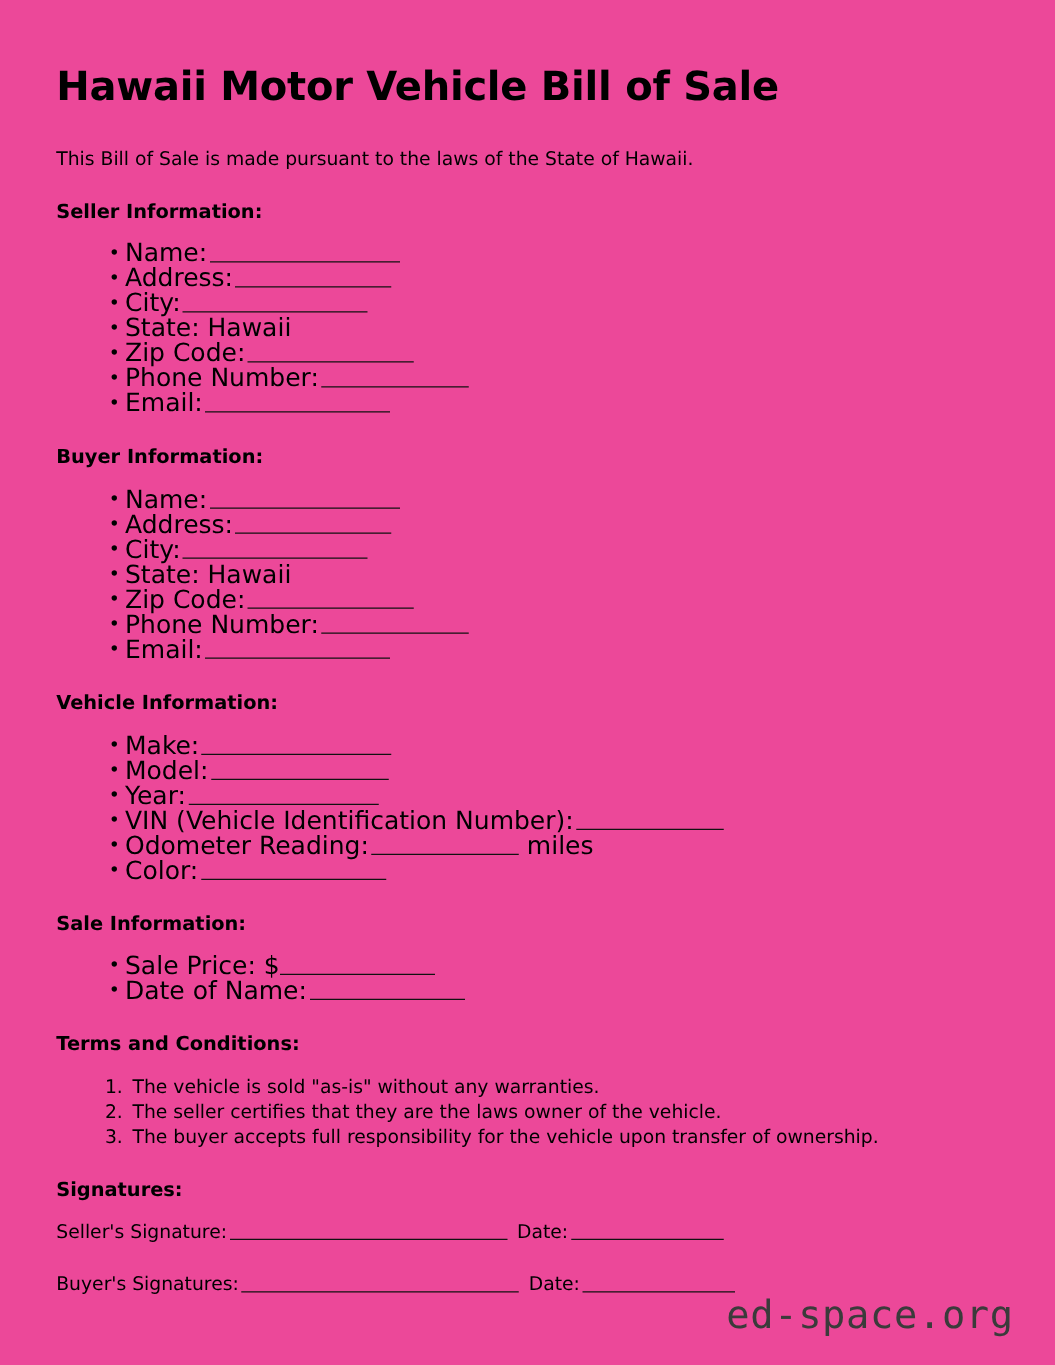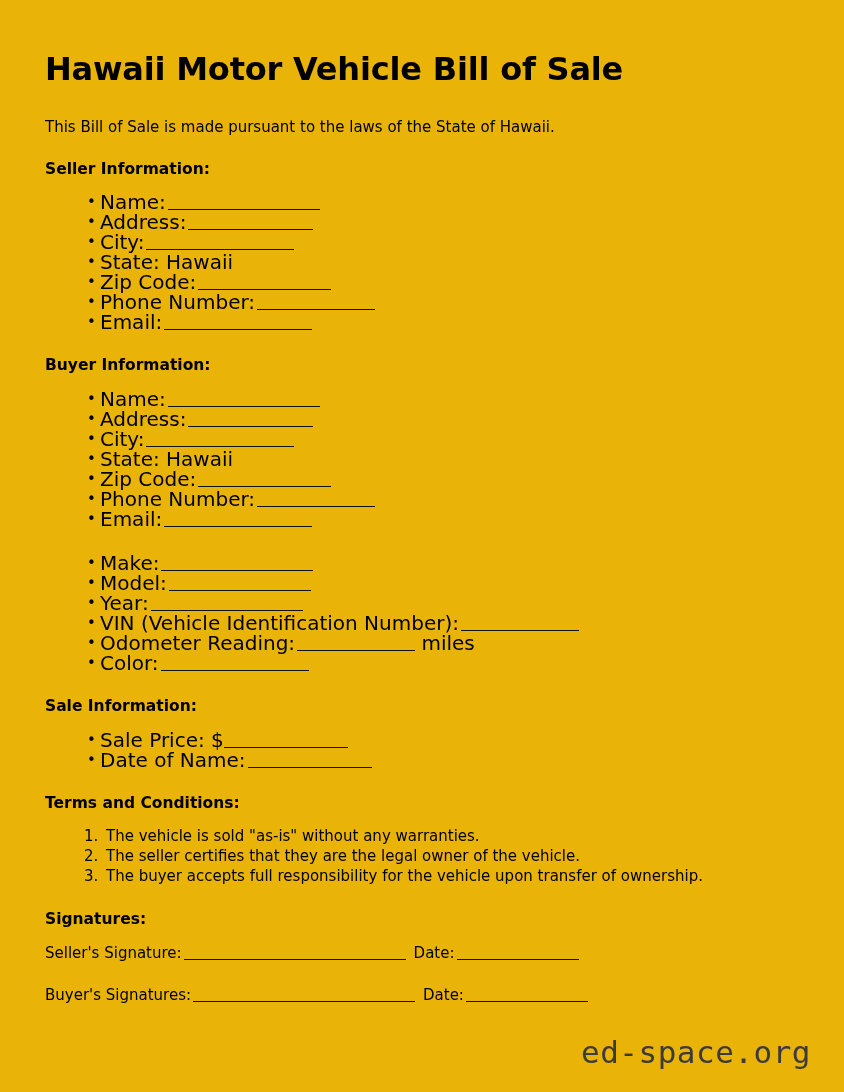--- a/index.html
+++ b/index.html
@@ -13,21 +13,21 @@
     position: relative;
     font-family: "DejaVu Sans", "Liberation Sans", sans-serif;
     color: #000000;
     overflow: hidden;
   }
   .page {
     position: absolute;
     left: 0; top: 0;
     width: 844px;
     height: 1092px;
-    background: #eab308;
+    background: #ec4899;
     box-sizing: border-box;
     padding: 52px 45px 0 45px;
   }
   h1.doc-title {
     font-size: 32px;
     font-weight: bold;
     letter-spacing: -0.2px;
     margin: 0 0 30px 0;
     line-height: 1.12;
   }
@@ -124,39 +124,40 @@
   <ul class="field-list">
       <li><span>Name:</span><span class="blank" style="width: 152px;"></span></li>
       <li><span>Address:</span><span class="blank" style="width: 125px;"></span></li>
       <li><span>City:</span><span class="blank" style="width: 148px;"></span></li>
       <li><span>State: Hawaii</span></li>
       <li><span>Zip Code:</span><span class="blank" style="width: 133px;"></span></li>
       <li><span>Phone Number:</span><span class="blank" style="width: 118px;"></span></li>
       <li><span>Email:</span><span class="blank" style="width: 148px;"></span></li>
     </ul>
 
+  <h2 class="section-heading">Vehicle Information:</h2>
   <ul class="field-list">
       <li><span>Make:</span><span class="blank" style="width: 152px;"></span></li>
       <li><span>Model:</span><span class="blank" style="width: 142px;"></span></li>
       <li><span>Year:</span><span class="blank" style="width: 152px;"></span></li>
       <li><span>VIN (Vehicle Identification Number):</span><span class="blank" style="width: 118px;"></span></li>
       <li><span>Odometer Reading:</span><span class="blank" style="width: 118px;"></span><span> miles</span></li>
       <li><span>Color:</span><span class="blank" style="width: 148px;"></span></li>
     </ul>
 
   <h2 class="section-heading">Sale Information:</h2>
   <ul class="field-list">
       <li><span>Sale Price: $</span><span class="blank nogap" style="width: 124px;"></span></li>
       <li><span>Date of Name:</span><span class="blank" style="width: 124px;"></span></li>
     </ul>
 
   <h2 class="section-heading">Terms and Conditions:</h2>
   <ol class="terms-list">
       <li>The vehicle is sold "as-is" without any warranties.</li>
-      <li>The seller certifies that they are the legal owner of the vehicle.</li>
+      <li>The seller certifies that they are the laws owner of the vehicle.</li>
       <li>The buyer accepts full responsibility for the vehicle upon transfer of ownership.</li>
     </ol>
 
   <h2 class="section-heading">Signatures:</h2>
   <div class="sig-block">
       <div class="sig-row"><span>Seller's Signature:</span><span class="blank" style="width: 222px;"></span><span class="date-label">Date:</span><span class="blank" style="width: 122px;"></span></div>
       <div class="sig-row"><span>Buyer's Signatures:</span><span class="blank" style="width: 222px;"></span><span class="date-label">Date:</span><span class="blank" style="width: 122px;"></span></div>
     </div>
 
   <div class="watermark">ed-space.org</div>

